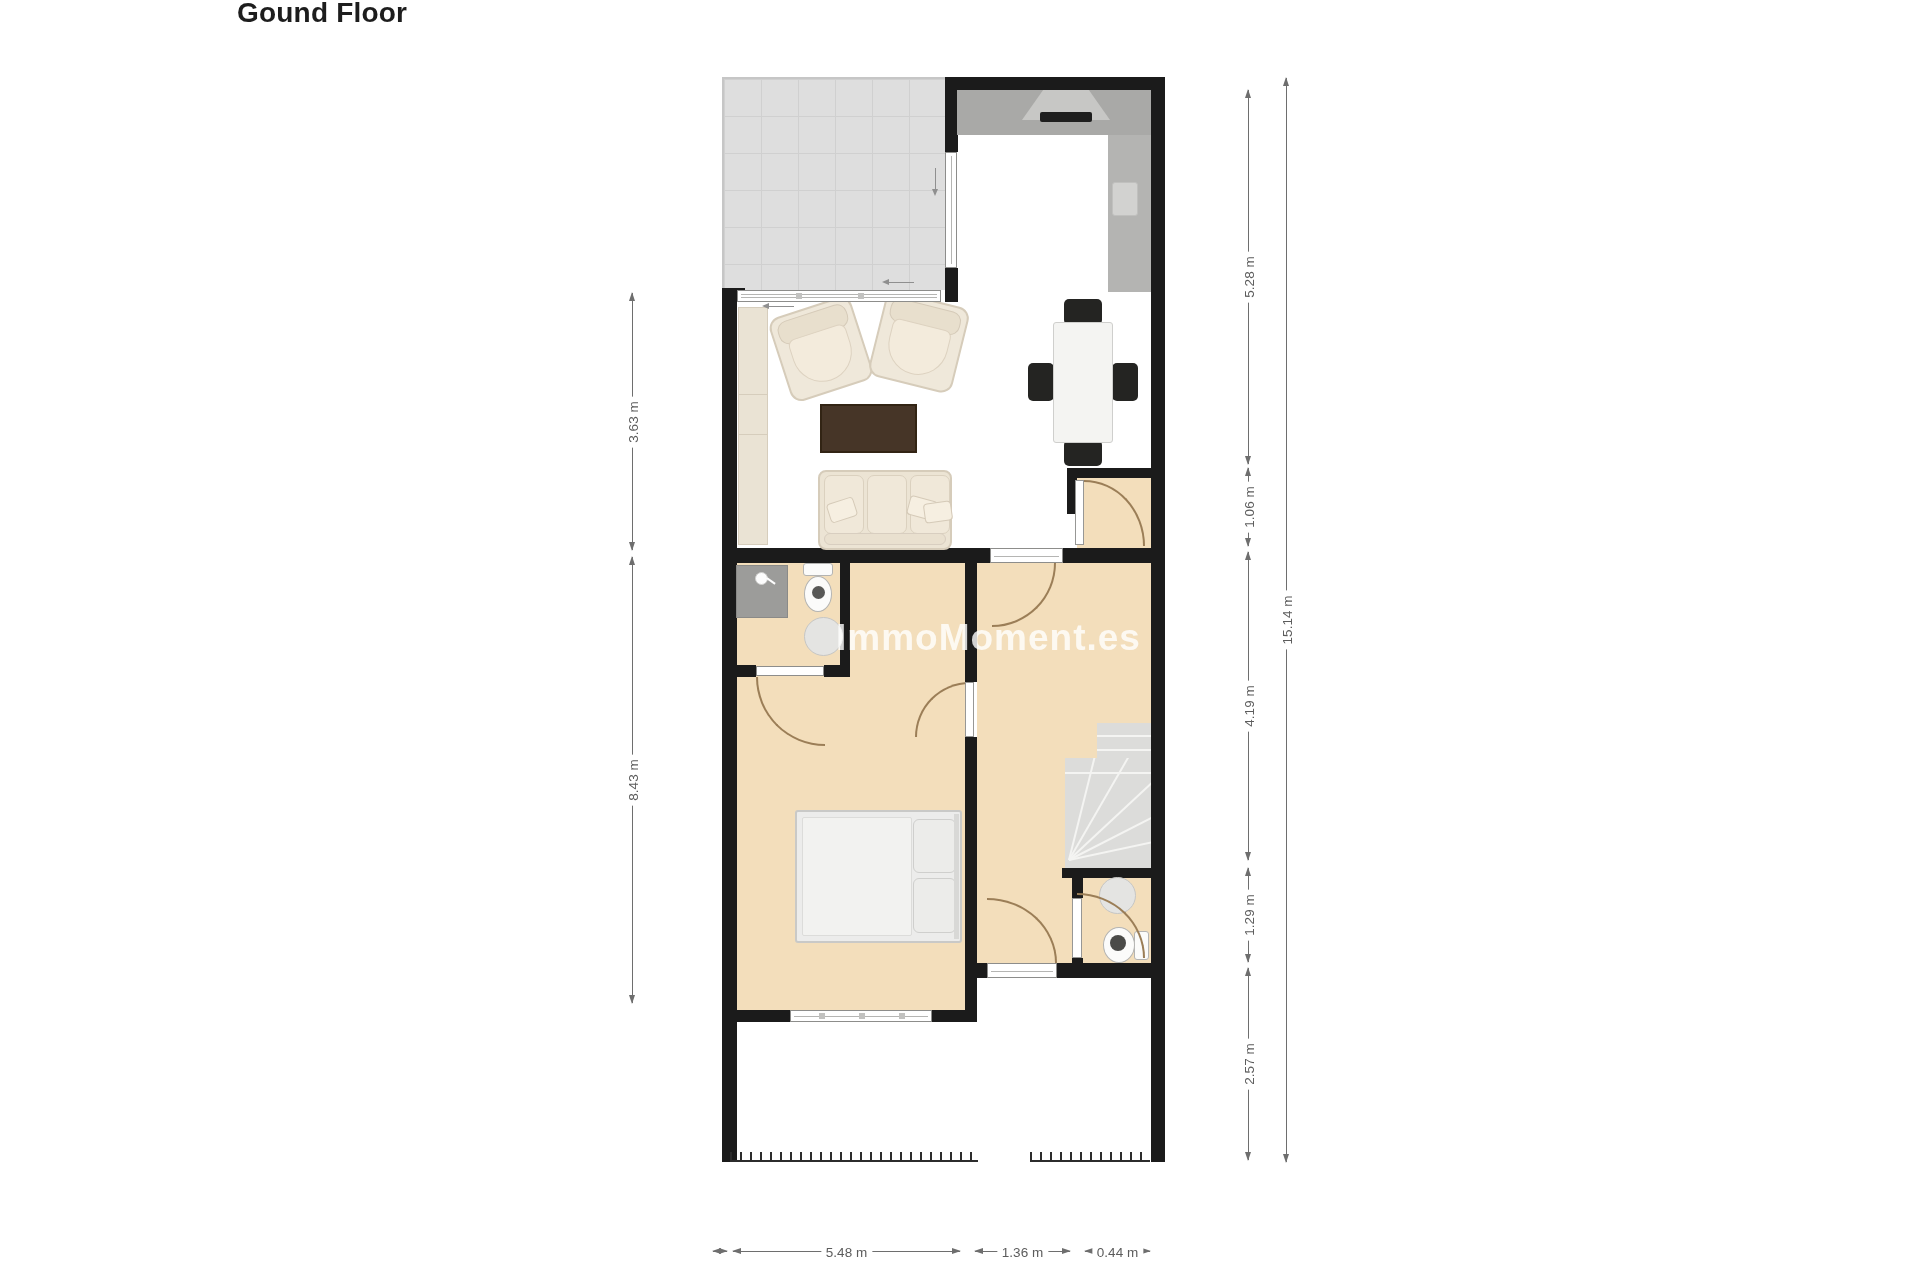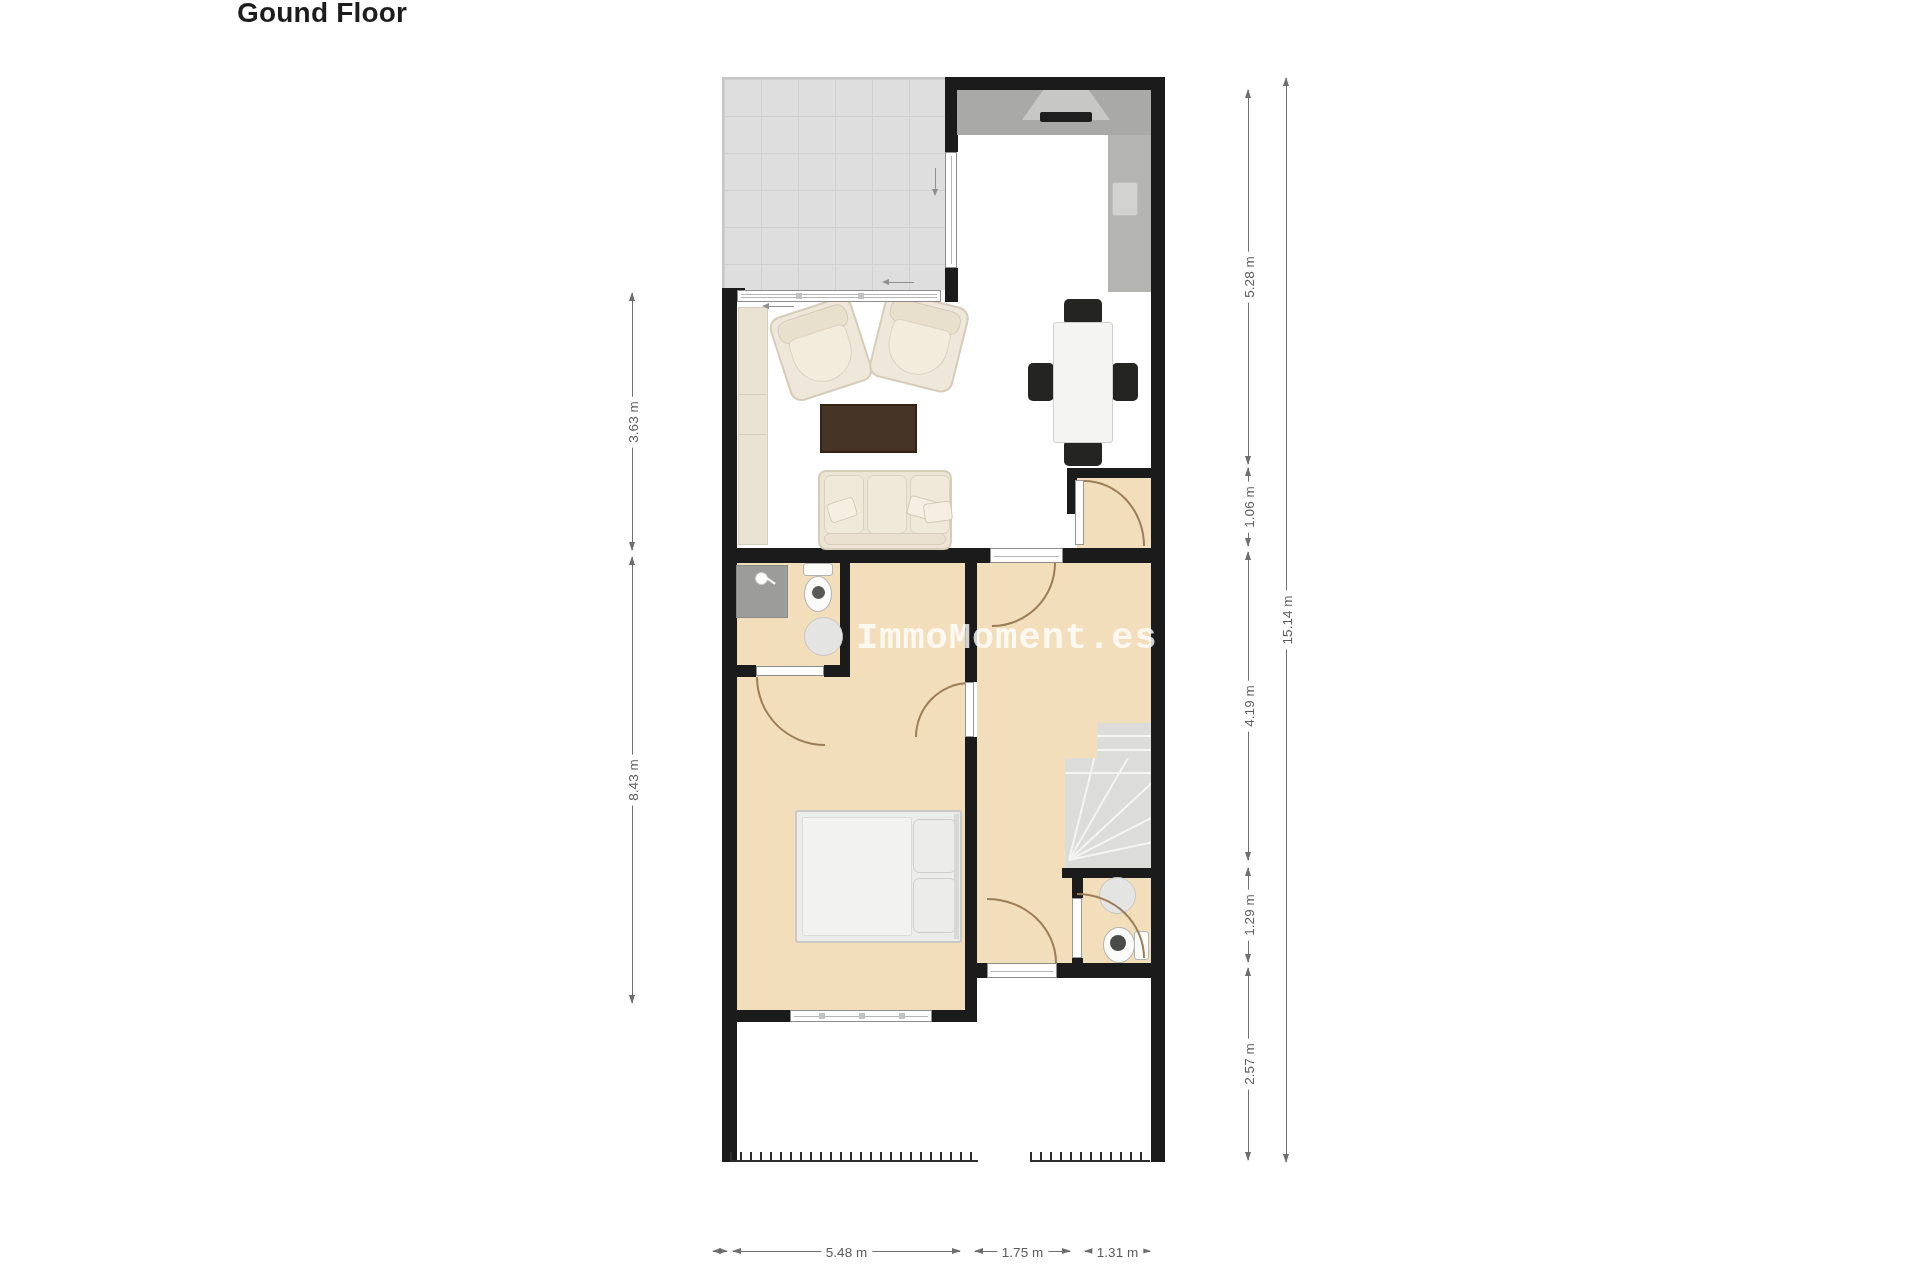--- a/index.html
+++ b/index.html
@@ -9,21 +9,21 @@
     --dim-text:#5c5c5c; --door-arc:#9b7e57; --wm:rgba(255,255,255,0.8);
   }
   *{margin:0;padding:0;box-sizing:border-box}
   body{background:#fff;font-family:"Liberation Sans",sans-serif}
   .canvas{position:relative;width:1920px;height:1280px;background:#fff;overflow:hidden}
   .abs{position:absolute}
   .wall{position:absolute;background:var(--wall)}
   .beige{position:absolute;background:var(--floor-beige)}
   .white-floor{position:absolute;background:#fff}
   .title{position:absolute;left:237px;top:-3px;font-size:28px;font-weight:700;color:#1d1d1d;letter-spacing:.2px}
-  .watermark{position:absolute;left:856px;top:617px;font-family:Liberation Mono, monospace;font-weight:700;font-size:37px;color:var(--wm);letter-spacing:1px;z-index:30}
+  .watermark{position:absolute;left:836px;top:617px;font-family:Liberation Sans, sans-serif;font-weight:700;font-size:37px;color:var(--wm);letter-spacing:1px;z-index:30}
   .terrace{position:absolute;background-color:var(--tile);
     background-image:linear-gradient(var(--tile-line) 1px,transparent 1px),linear-gradient(90deg,var(--tile-line) 1px,transparent 1px);
     background-size:37px 37px;border-top:2px solid #c6c6c6;border-left:2px solid #c6c6c6}
   .win{position:absolute;background:#fff;border:1px solid #8d8d8b;z-index:6}
   .rail{position:absolute;left:3px;right:3px;height:1px;background:#b5b5b3}
   .wsq{position:absolute;width:6px;height:6px;background:#c2c2c0;top:50%;margin-top:-3px}
   .leaf{position:absolute;background:#fff;border:1px solid #979795;z-index:6}
   .arc{position:absolute;z-index:5}
   .arc.bl{border-left:2px solid var(--door-arc);border-bottom:2px solid var(--door-arc);border-bottom-left-radius:100%}
   .arc.br{border-right:2px solid var(--door-arc);border-bottom:2px solid var(--door-arc);border-bottom-right-radius:100%}
@@ -258,21 +258,21 @@
       <div class="a-right"></div>
   </div>
   <div class="hdim" style="left:733px;top:1251px;width:227px">
     <div class="a-left"></div>
       <div class="a-right"></div>
     <span class="lab">5.48 m</span>
   </div>
   <div class="hdim" style="left:975px;top:1251px;width:95px">
     <div class="a-left"></div>
       <div class="a-right"></div>
-    <span class="lab">1.75 m</span>
+    <span class="lab">1.36 m</span>
   </div>
   <div class="hdim" style="left:1085px;top:1251px;width:65px">
     <div class="a-left"></div>
       <div class="a-right"></div>
-    <span class="lab">1.31 m</span>
+    <span class="lab">0.44 m</span>
   </div>
 
 </div>
 
 </body></html>

